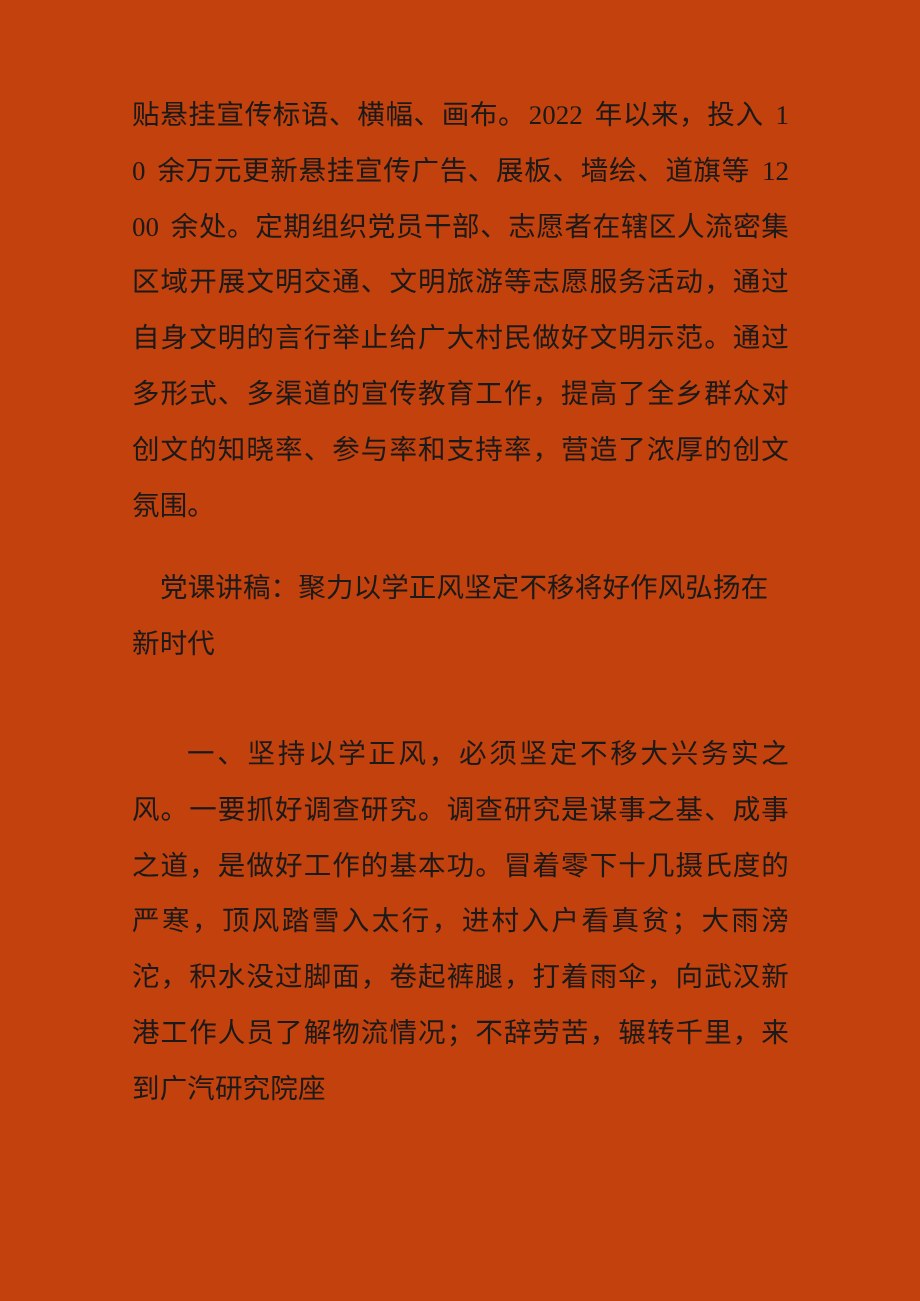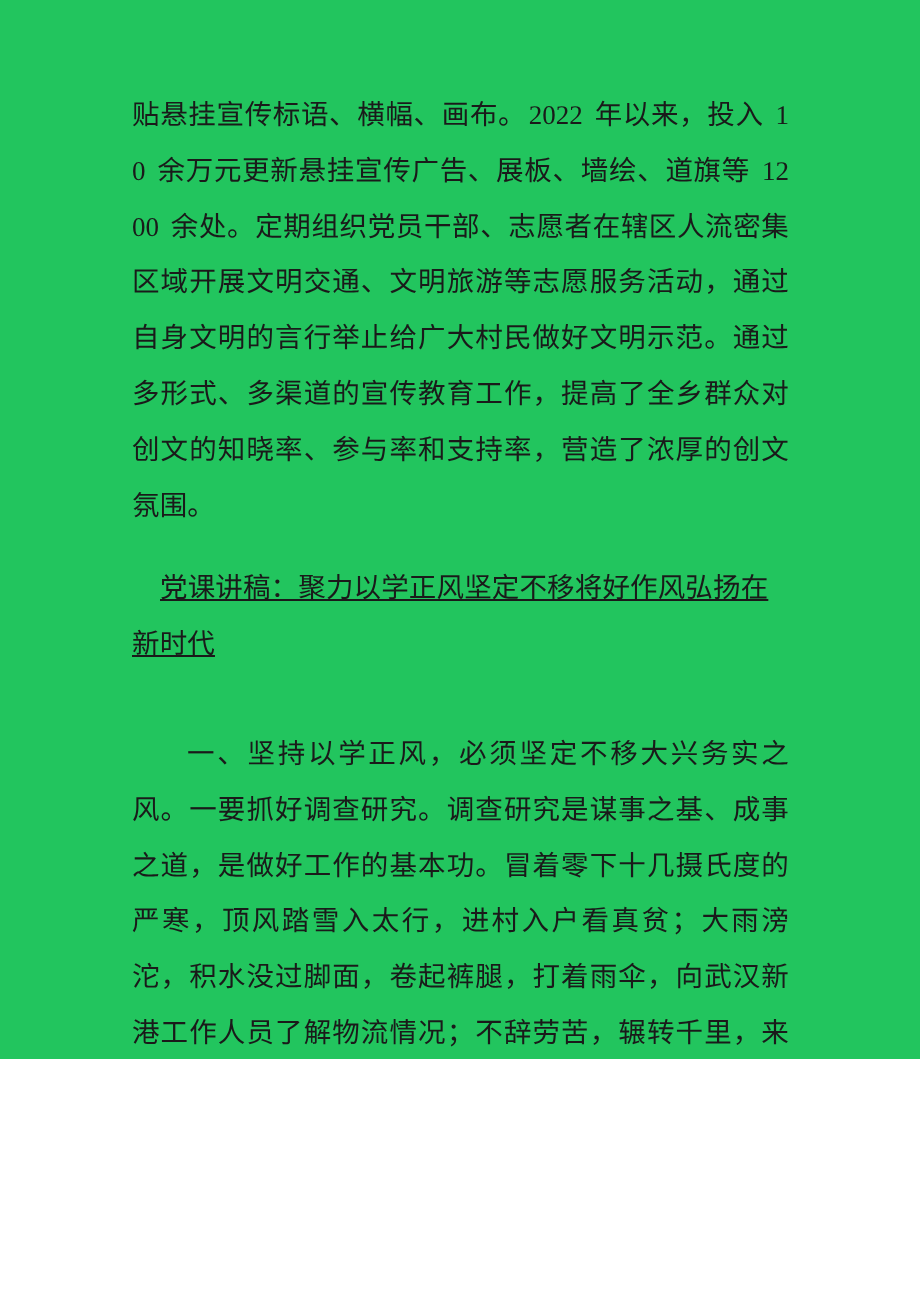--- a/index.html
+++ b/index.html
@@ -4,22 +4,22 @@
 <style>
   html, body {
     margin: 0;
     padding: 0;
     background: #ffffff;
   }
 
   .page {
     position: relative;
     width: 920px;
-    height: 1059px;
-    background: #22c55e;
+    height: 1301px;
+    background: #c2410c;
     overflow: hidden;
     box-sizing: border-box;
   }
 
   .page-body {
     position: absolute;
     left: 132px;
     top: 88px;
     width: 657px;
   }
@@ -47,21 +47,20 @@
 
   
   .para.indent2 {
     text-indent: 55px;
   }
 
   
   .para.heading {
     text-indent: 28px;
     text-align: left;
-    text-decoration: underline;
   }
 
   
   .block-gap {
     height: 27px;
   }
 
   
   .num {
     font-family: "Liberation Serif", "DejaVu Serif", serif;

